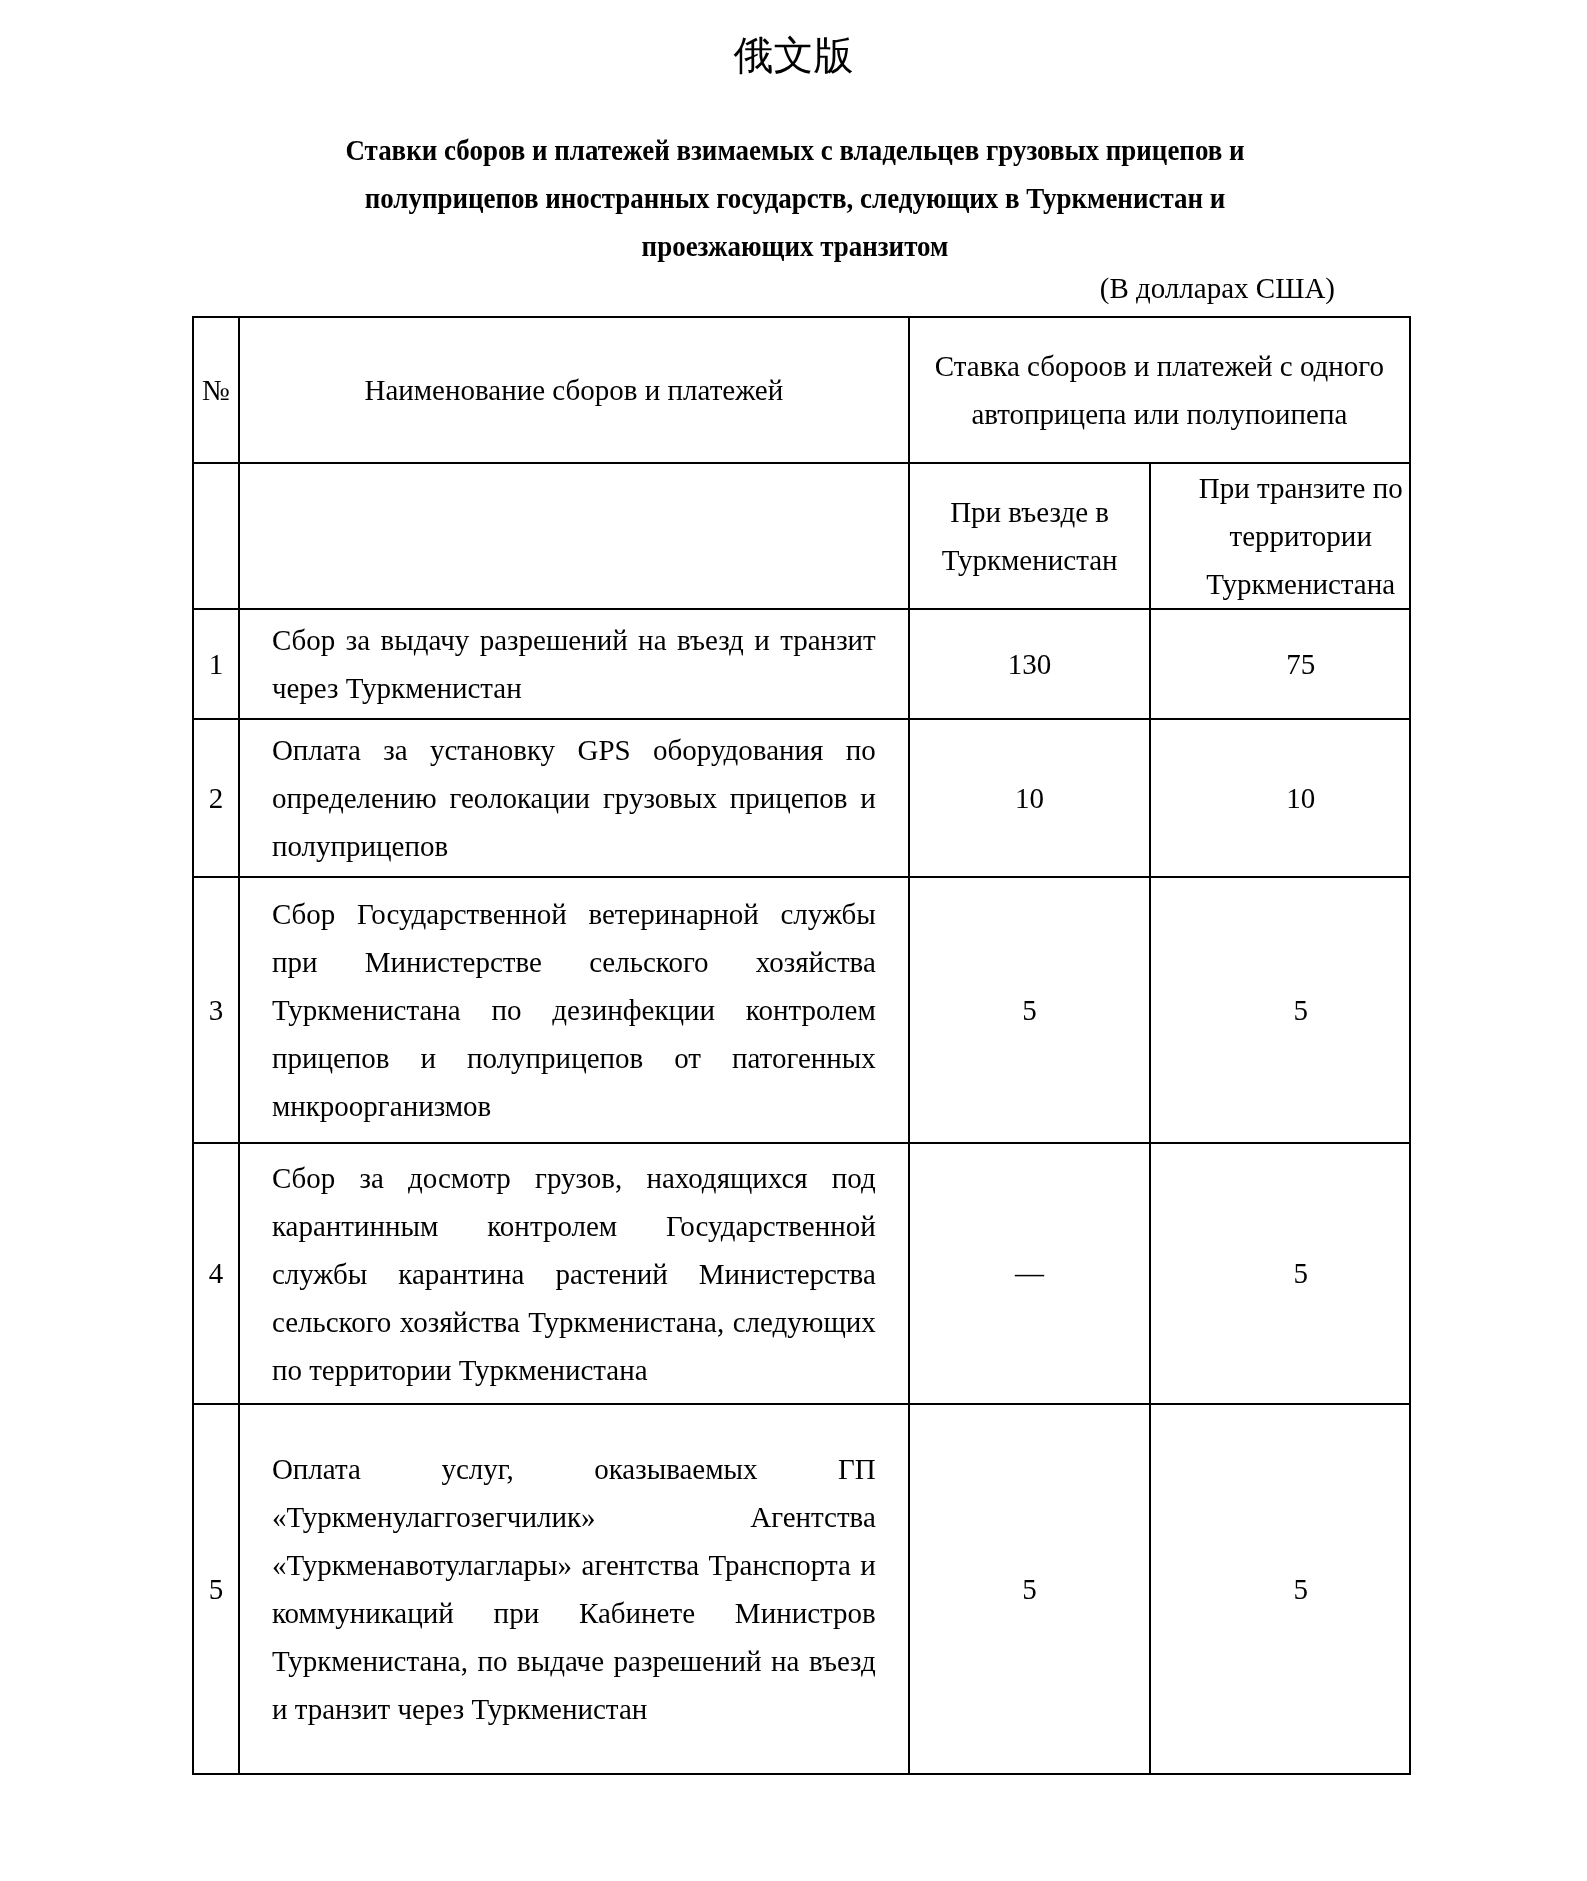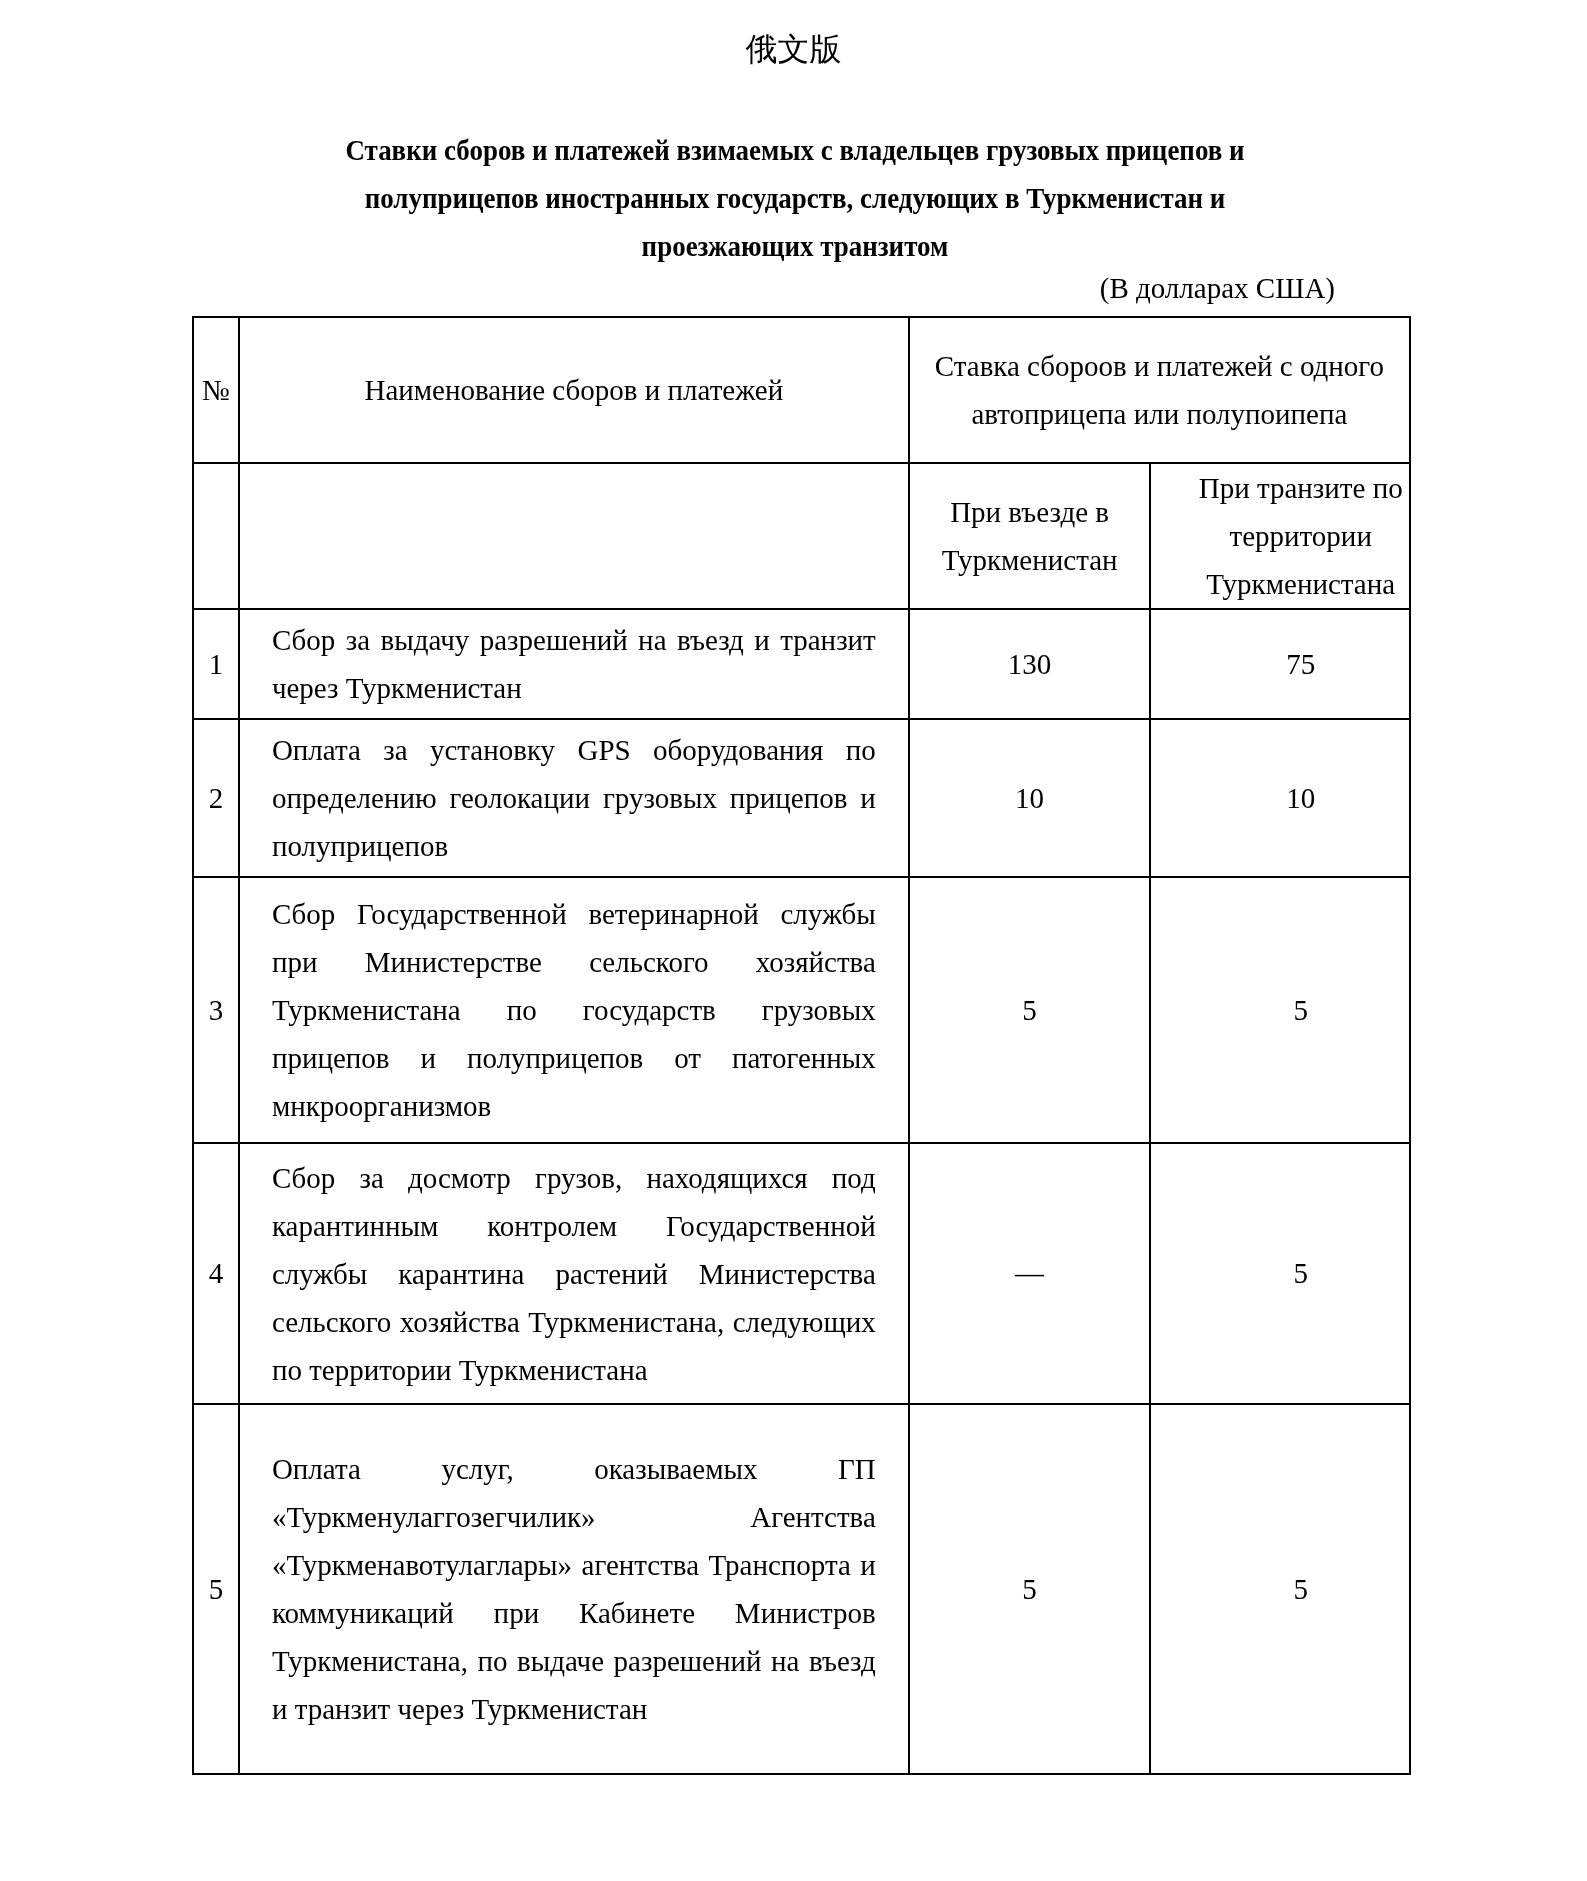--- a/index.html
+++ b/index.html
@@ -1,17 +1,17 @@
 <!DOCTYPE html>
 <html><head>
 <meta charset="utf-8">
 <style>
   html, body { margin: 0; padding: 0; background: #ffffff; }
   body { width: 1587px; height: 1881px; position: relative; font-family: "Liberation Serif", serif; color: #000; }
-  .lang { position: absolute; top: 28px; left: 0; width: 1587px; text-align: center; font-size: 32px; }
+  .lang { position: absolute; top: 28px; left: 0; width: 1587px; text-align: center; font-size: 40px; }
   .title { position: absolute; top: 126px; left: 240px; width: 1110px; text-align: center; font-size: 29px; font-weight: bold; line-height: 48px; transform: scaleX(0.93); transform-origin: center; }
   .units { position: absolute; top: 272px; right: 252px; font-size: 29px; }
   table { position: absolute; top: 316px; left: 192px; width: 1219px; border-collapse: collapse; font-size: 29px; }
   td { border: 2px solid #000; padding: 0; vertical-align: middle; }
   .c-num { width: 50px; text-align: center; }
   .c-name { width: 709px; }
   .c-v { width: 225px; text-align: center; }
   .c-v2 { width: 227px; text-align: center; padding-left: 41px; }
   .hdr { text-align: center; line-height: 48px; }
   .desc { text-align: justify; text-align-last: left; line-height: 48px; padding: 6px 32px 6px 32px; }
@@ -44,21 +44,21 @@
     <td class="c-v2">75</td>
   </tr>
   <tr style="height:146px;">
     <td class="c-num">2</td>
     <td class="c-name desc">Оплата за установку GPS оборудования по определению геолокации грузовых прицепов и полуприцепов</td>
     <td class="c-v">10</td>
     <td class="c-v2">10</td>
   </tr>
   <tr style="height:266px;">
     <td class="c-num">3</td>
-    <td class="c-name desc">Сбор Государственной ветеринарной службы при Министерстве сельского хозяйства Туркменистана по государств грузовых прицепов и полуприцепов от патогенных мнкроорганизмов</td>
+    <td class="c-name desc">Сбор Государственной ветеринарной службы при Министерстве сельского хозяйства Туркменистана по дезинфекции контролем прицепов и полуприцепов от патогенных мнкроорганизмов</td>
     <td class="c-v">5</td>
     <td class="c-v2">5</td>
   </tr>
   <tr style="height:261px;">
     <td class="c-num">4</td>
     <td class="c-name desc">Сбор за досмотр грузов, находящихся под карантинным контролем Государственной службы карантина растений Министерства сельского хозяйства Туркменистана, следующих по территории Туркменистана</td>
     <td class="c-v">—</td>
     <td class="c-v2">5</td>
   </tr>
   <tr style="height:370px;">

